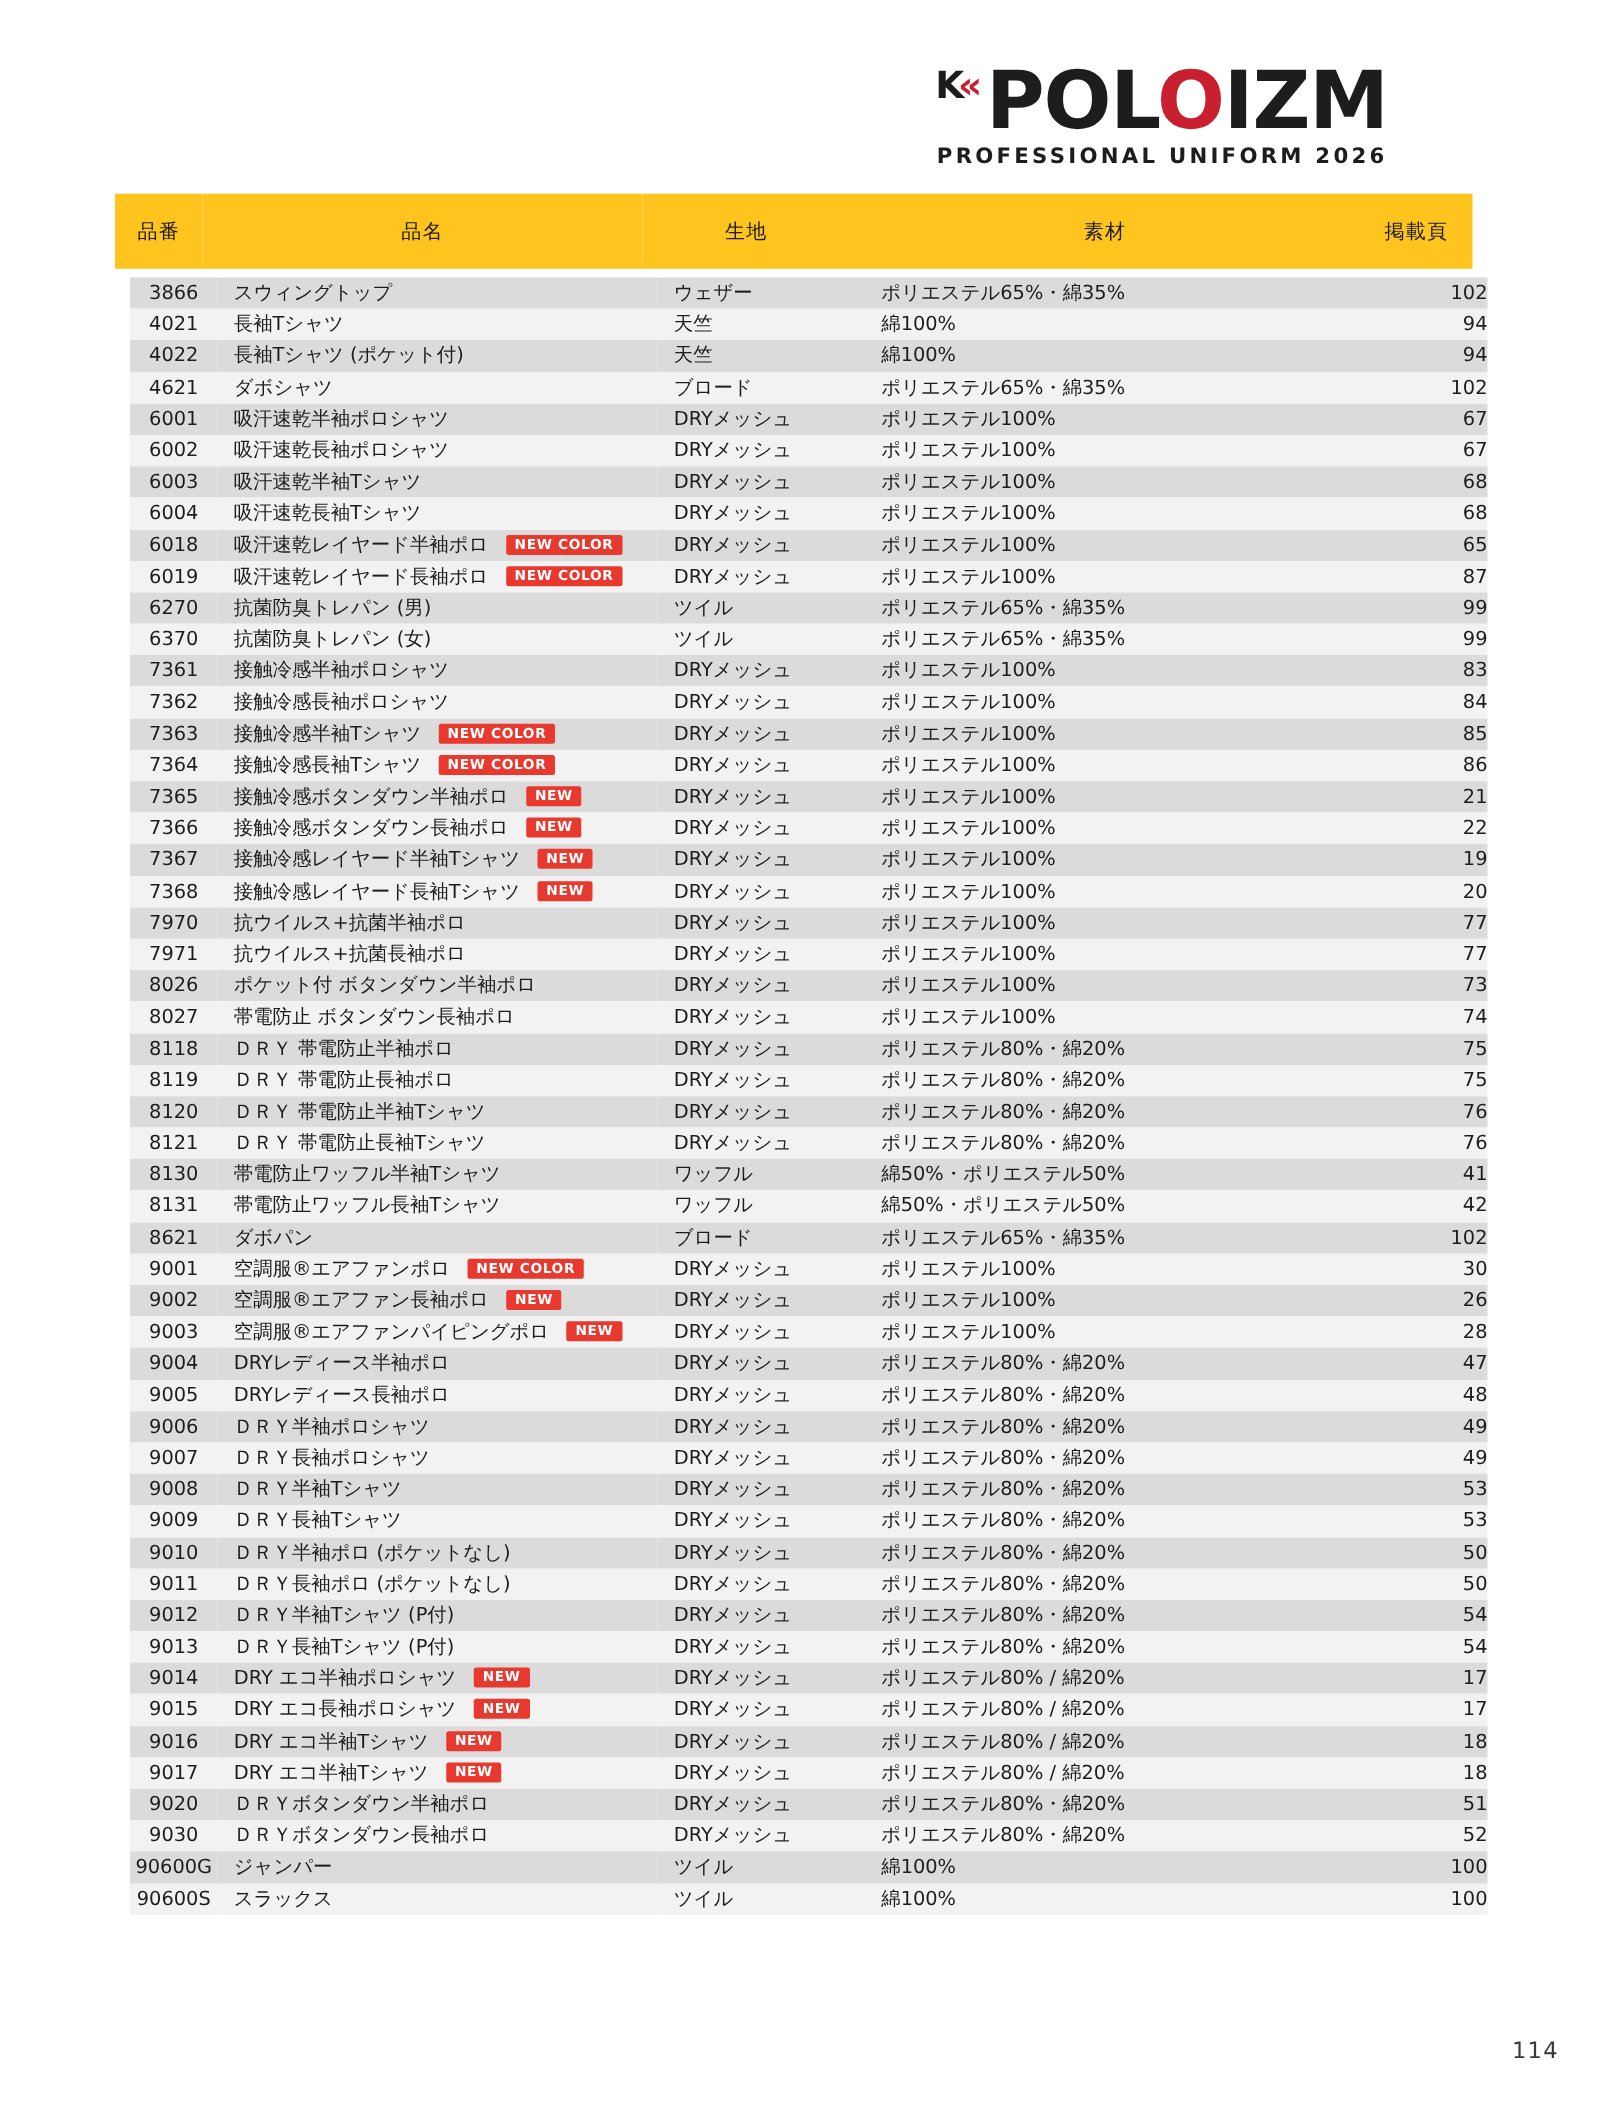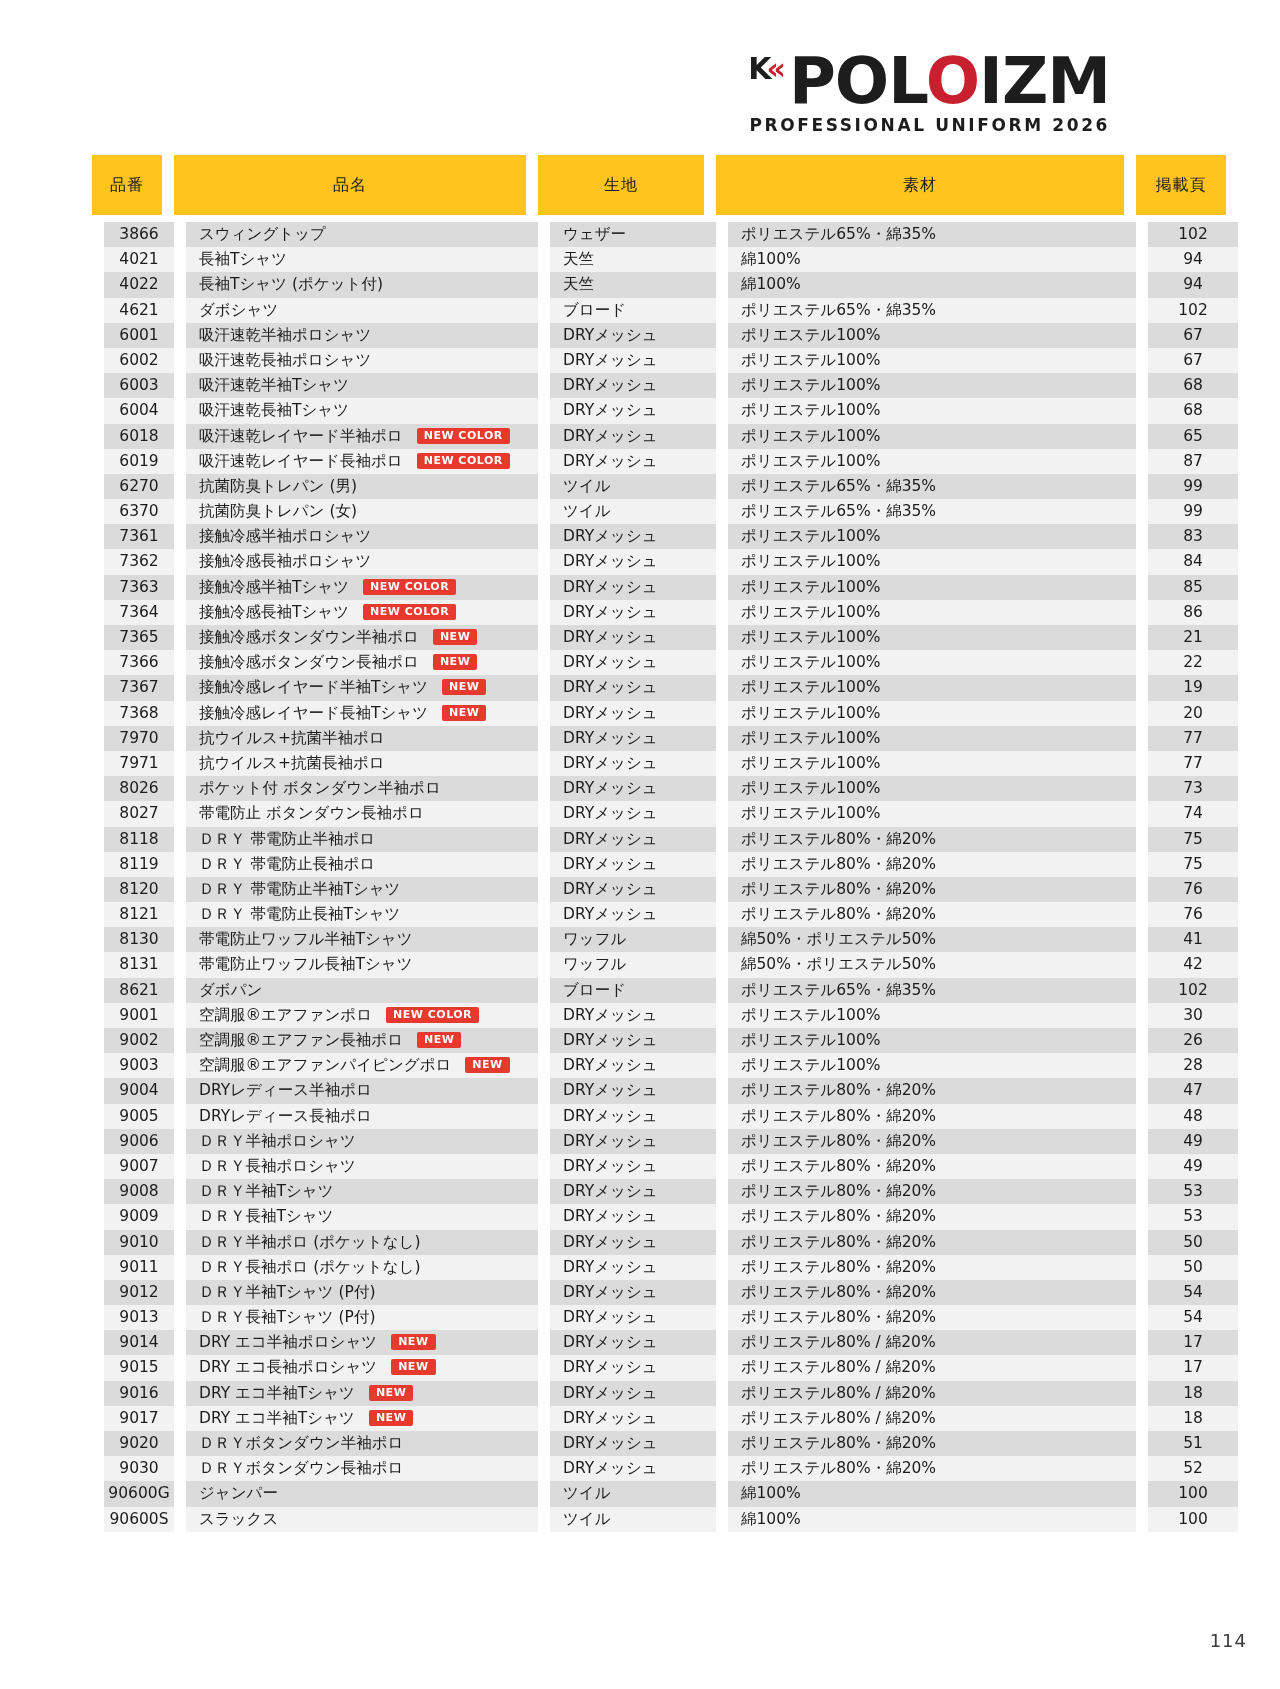--- a/index.html
+++ b/index.html
@@ -38,21 +38,21 @@
     color:#1d1d1d; white-space:nowrap;
   }
 
   
   .index-table {
     position:absolute; left:92px; top:155px; width:1110px;
   }
   .tgrid {
     display:grid;
     grid-template-columns:70px 352px 166px 408px 90px;
-    column-gap:12px;
+    column-gap:0;
   }
   .thead .hcell {
     background:var(--header-yellow);
     height:60px; line-height:60px;
     text-align:center;
     font-size:16px; font-weight:500; letter-spacing:1px;
     color:#1c1c1c;
   }
   .tbody { margin-top:7px;margin-left:12px; }
   .trow { margin:0; }
@@ -60,21 +60,21 @@
     height:25.2px; line-height:25.2px;
     font-size:15.5px;
     white-space:nowrap; overflow:hidden;
   }
   .trow.dark  .cell { background:var(--row-dark); }
   .trow.light .cell { background:var(--row-light); }
   .c-code   { text-align:center; }
   .c-name   { text-align:left; padding-left:13px; }
   .c-fabric { text-align:left; padding-left:13px; }
   .c-mat    { text-align:left; padding-left:13px; }
-  .c-page   { text-align:center; padding-left:0; }
+  .c-page   { text-align:right; padding-left:0; }
   .c-name, .c-fabric, .c-mat { box-sizing:border-box; }
 
   .badge {
     display:inline-block;
     background:var(--badge-red);
     color:#ffffff;
     font-size:11px; font-weight:bold; letter-spacing:0.5px;
     line-height:15px; padding:0 7px 1px;
     border-radius:2px;
     margin-left:14px;

